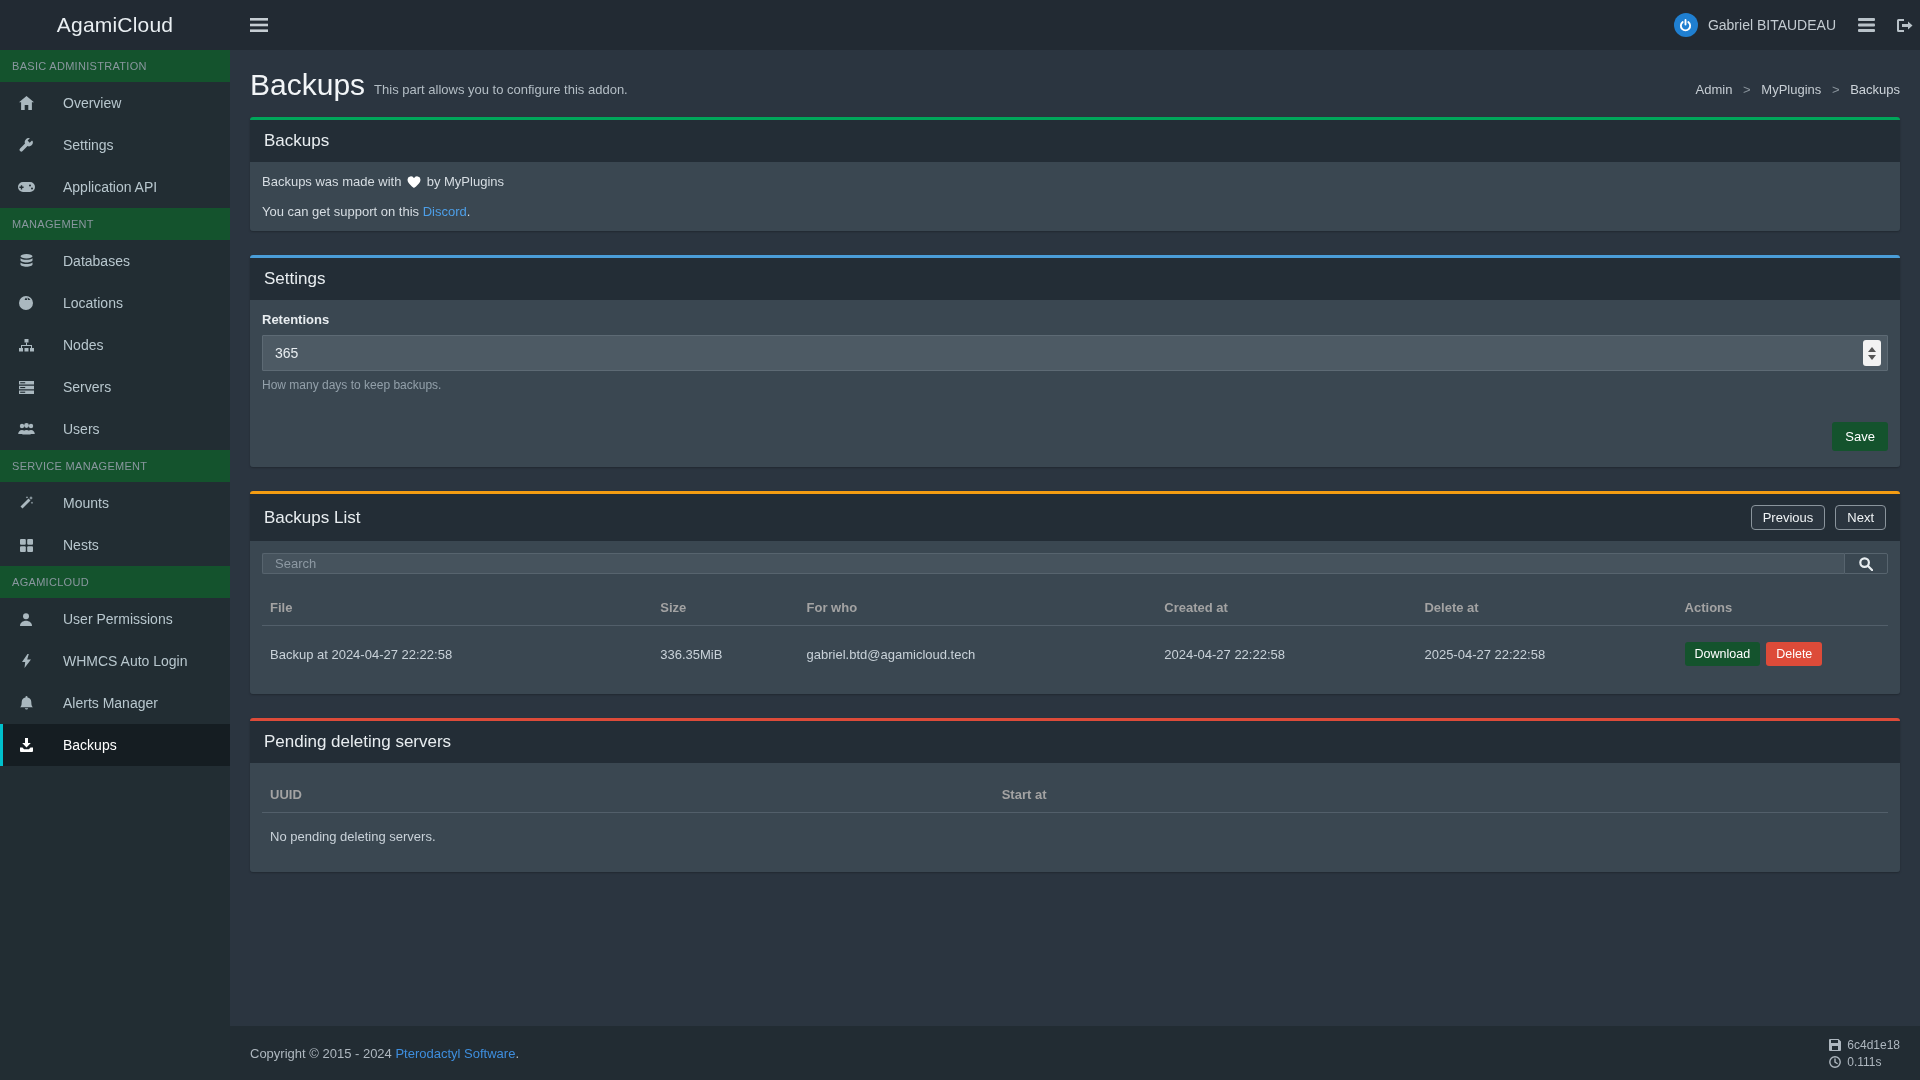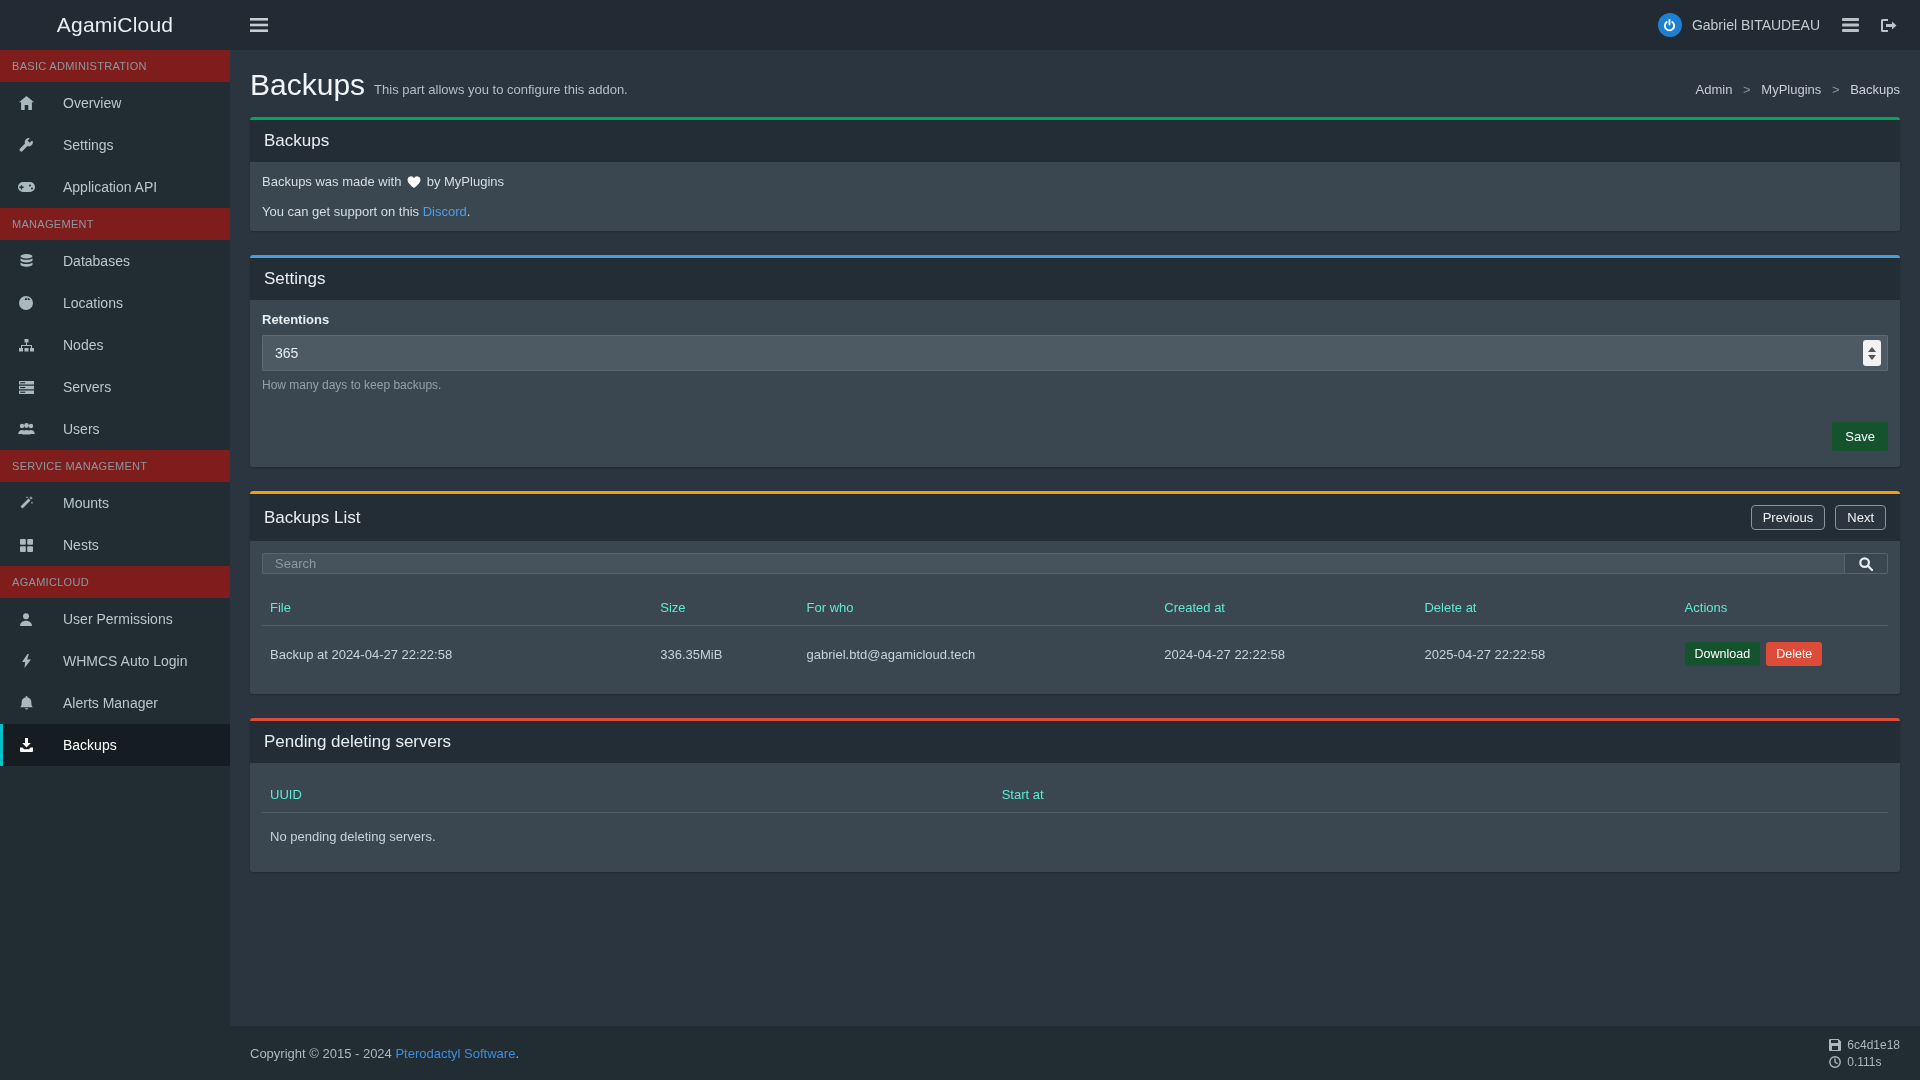--- a/index.html
+++ b/index.html
@@ -9,34 +9,34 @@
     background:#2b3540; color:#d6dde2; overflow:hidden;
   }
   svg { display:block; }
 
   
   .navbar { height:50px; background:#222a33; display:flex; align-items:stretch; }
   .brand { width:230px; display:flex; align-items:center; justify-content:center;
            color:#e9eef2; font-size:21px; letter-spacing:.2px; background:#222a33; }
   .nav-left { display:flex; align-items:center; padding-left:20px; }
   .hamburger { color:#c6cdd3; cursor:pointer; }
-  .nav-right { margin-left:auto; display:flex; align-items:center; gap:22px; padding-right:22px; }
+  .nav-right { margin-left:auto; display:flex; align-items:center; gap:22px; padding-right:6px; }
   .user-chip { display:flex; align-items:center; gap:10px; cursor:pointer; }
   .avatar { width:24px; height:24px; border-radius:50%; background:#1f7fd1;
             display:flex; align-items:center; justify-content:center; }
   .user-name { font-size:14px; color:#c3cbd1; }
   .nav-icon { color:#b9c2c9; cursor:pointer; }
 
   
   .wrapper { display:flex; height:1030px; }
   .sidebar { width:230px; background:#222d33; flex-shrink:0; }
   .content-col { flex:1; display:flex; flex-direction:column; background:#2b3540; min-width:0; }
 
   
-  .side-header { background:#7f1d1d; color:#8a979f; font-size:11px; padding:10px 12px;
+  .side-header { background:#14532d; color:#8a979f; font-size:11px; padding:10px 12px;
                  text-transform:uppercase; letter-spacing:.3px; }
   .side-item { display:flex; align-items:center; gap:28px; padding:13px 14px;
                color:#b8c7ce; font-size:14px; cursor:pointer; border-left:3px solid transparent; }
   .side-item .ic { width:18px; display:flex; justify-content:center; color:#aab8bf; }
   .side-item.active { background:#151d22; color:#ffffff; border-left-color:#00c0cc; }
   .side-item.active .ic { color:#ffffff; }
 
   
   .content { padding:14px 20px 0; flex:1; }
   .page-head { display:flex; align-items:flex-end; margin:4px 0 16px; }
@@ -87,22 +87,22 @@
                font-family:"Liberation Sans", sans-serif; }
   .search-row { display:flex; }
   .search-input { flex:1; height:21px; background:#46535d; border:1px solid #57646e;
                   border-right:none; border-radius:2px 0 0 2px; color:#dfe6ea; font-size:13px;
                   padding:0 12px; font-family:"Liberation Sans", sans-serif; }
   .search-input::placeholder { color:#8d99a3; }
   .search-btn { width:44px; background:#3a4751; border:1px solid #57646e; border-radius:0 2px 2px 0;
                 display:flex; align-items:center; justify-content:center; color:#e8edf0; cursor:pointer; }
 
   table.data { width:100%; border-collapse:collapse; margin-top:16px; }
-  table.data th { text-align:left; font-size:13px; color:#5eead4; padding:10px 8px;
-                  border-bottom:1px solid #525f6a; font-weight:normal; }
+  table.data th { text-align:left; font-size:13px; color:#a3a3a3; padding:10px 8px;
+                  border-bottom:1px solid #525f6a; font-weight:bold; }
   table.data td { font-size:13px; color:#c9d2d9; padding:16px 8px; }
   .actions-cell { display:flex; gap:6px; }
 
   
   .footer { height:54px; background:#222c33; display:flex; align-items:center;
             padding:0 20px; margin-top:auto; }
   .copyright { font-size:13px; color:#aeb7bf; }
   .foot-right { margin-left:auto; display:flex; flex-direction:column; align-items:flex-start;
                 gap:3px; font-size:12px; color:#aeb7bf; }
   .foot-line { display:flex; align-items:center; gap:6px; }

